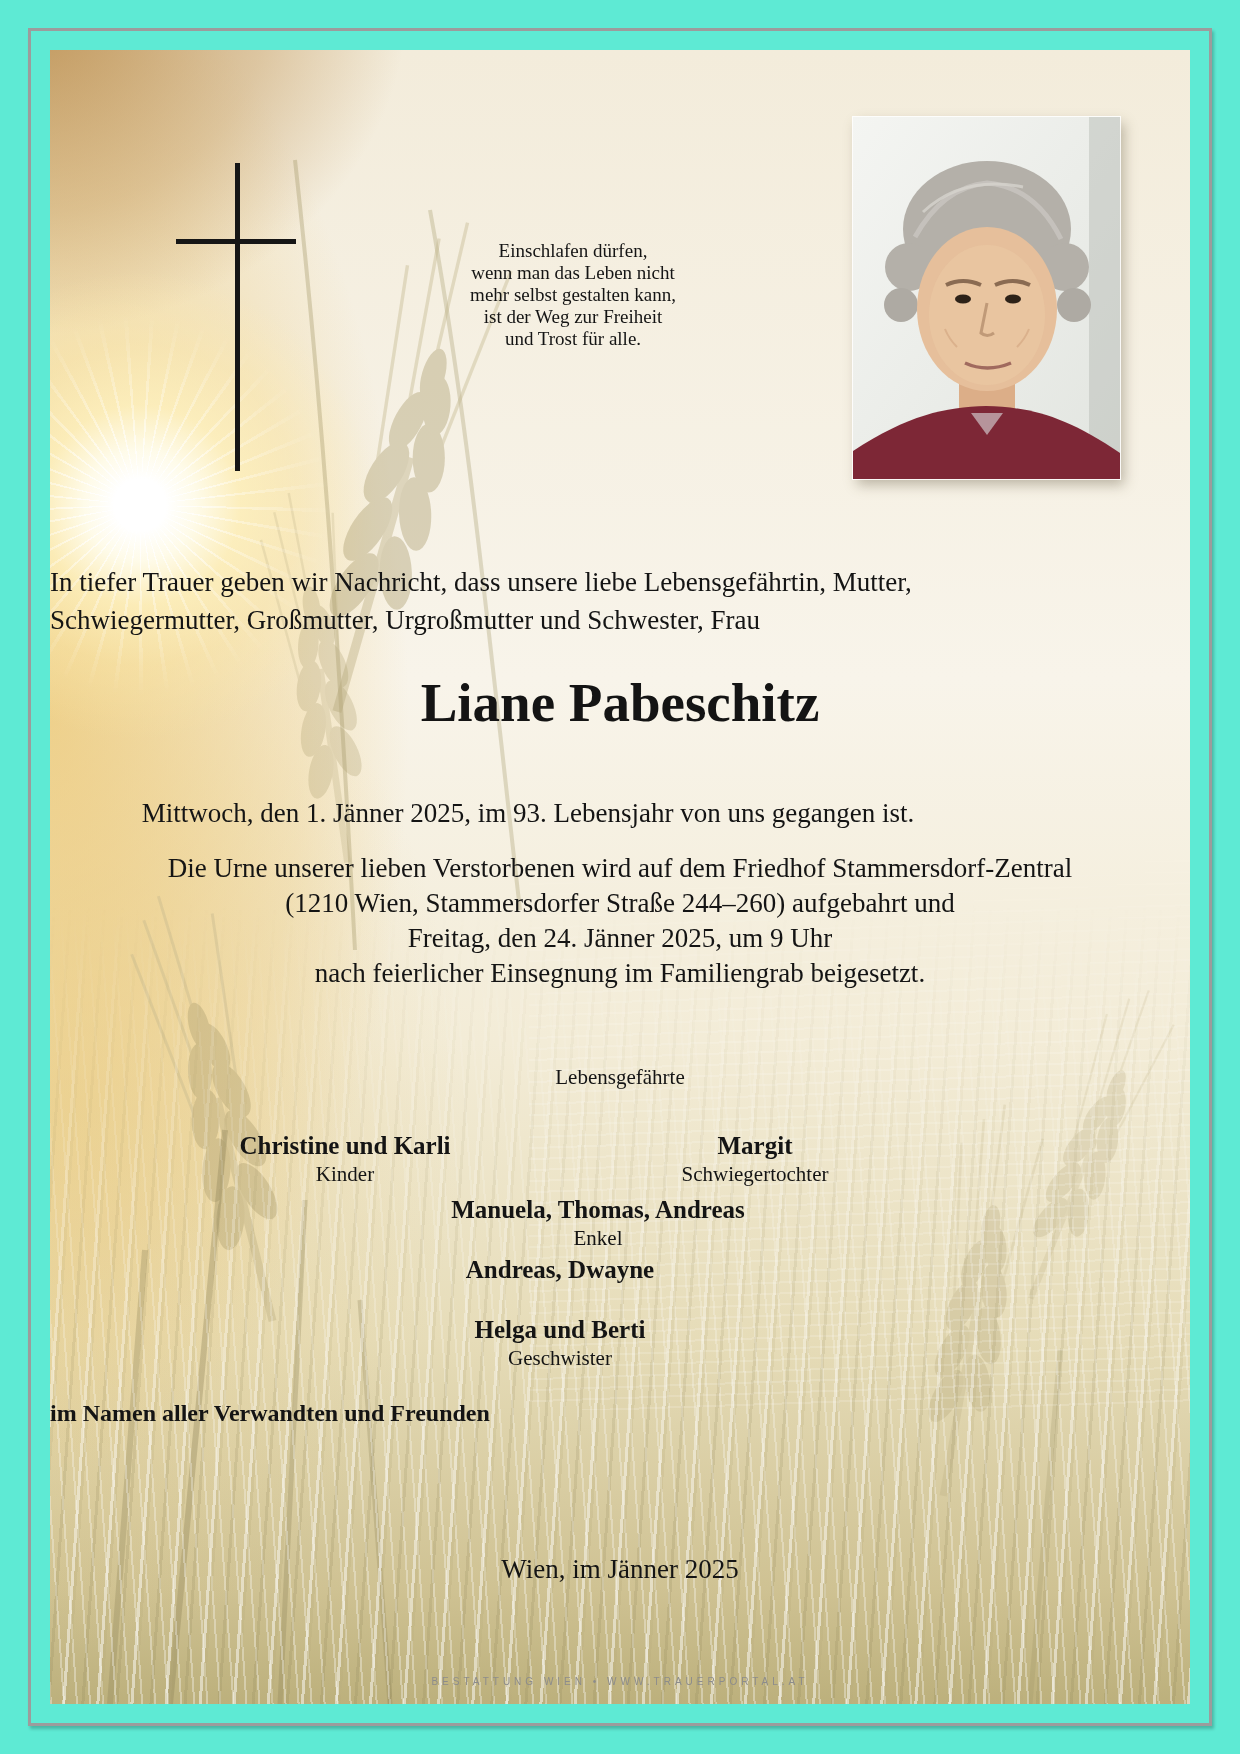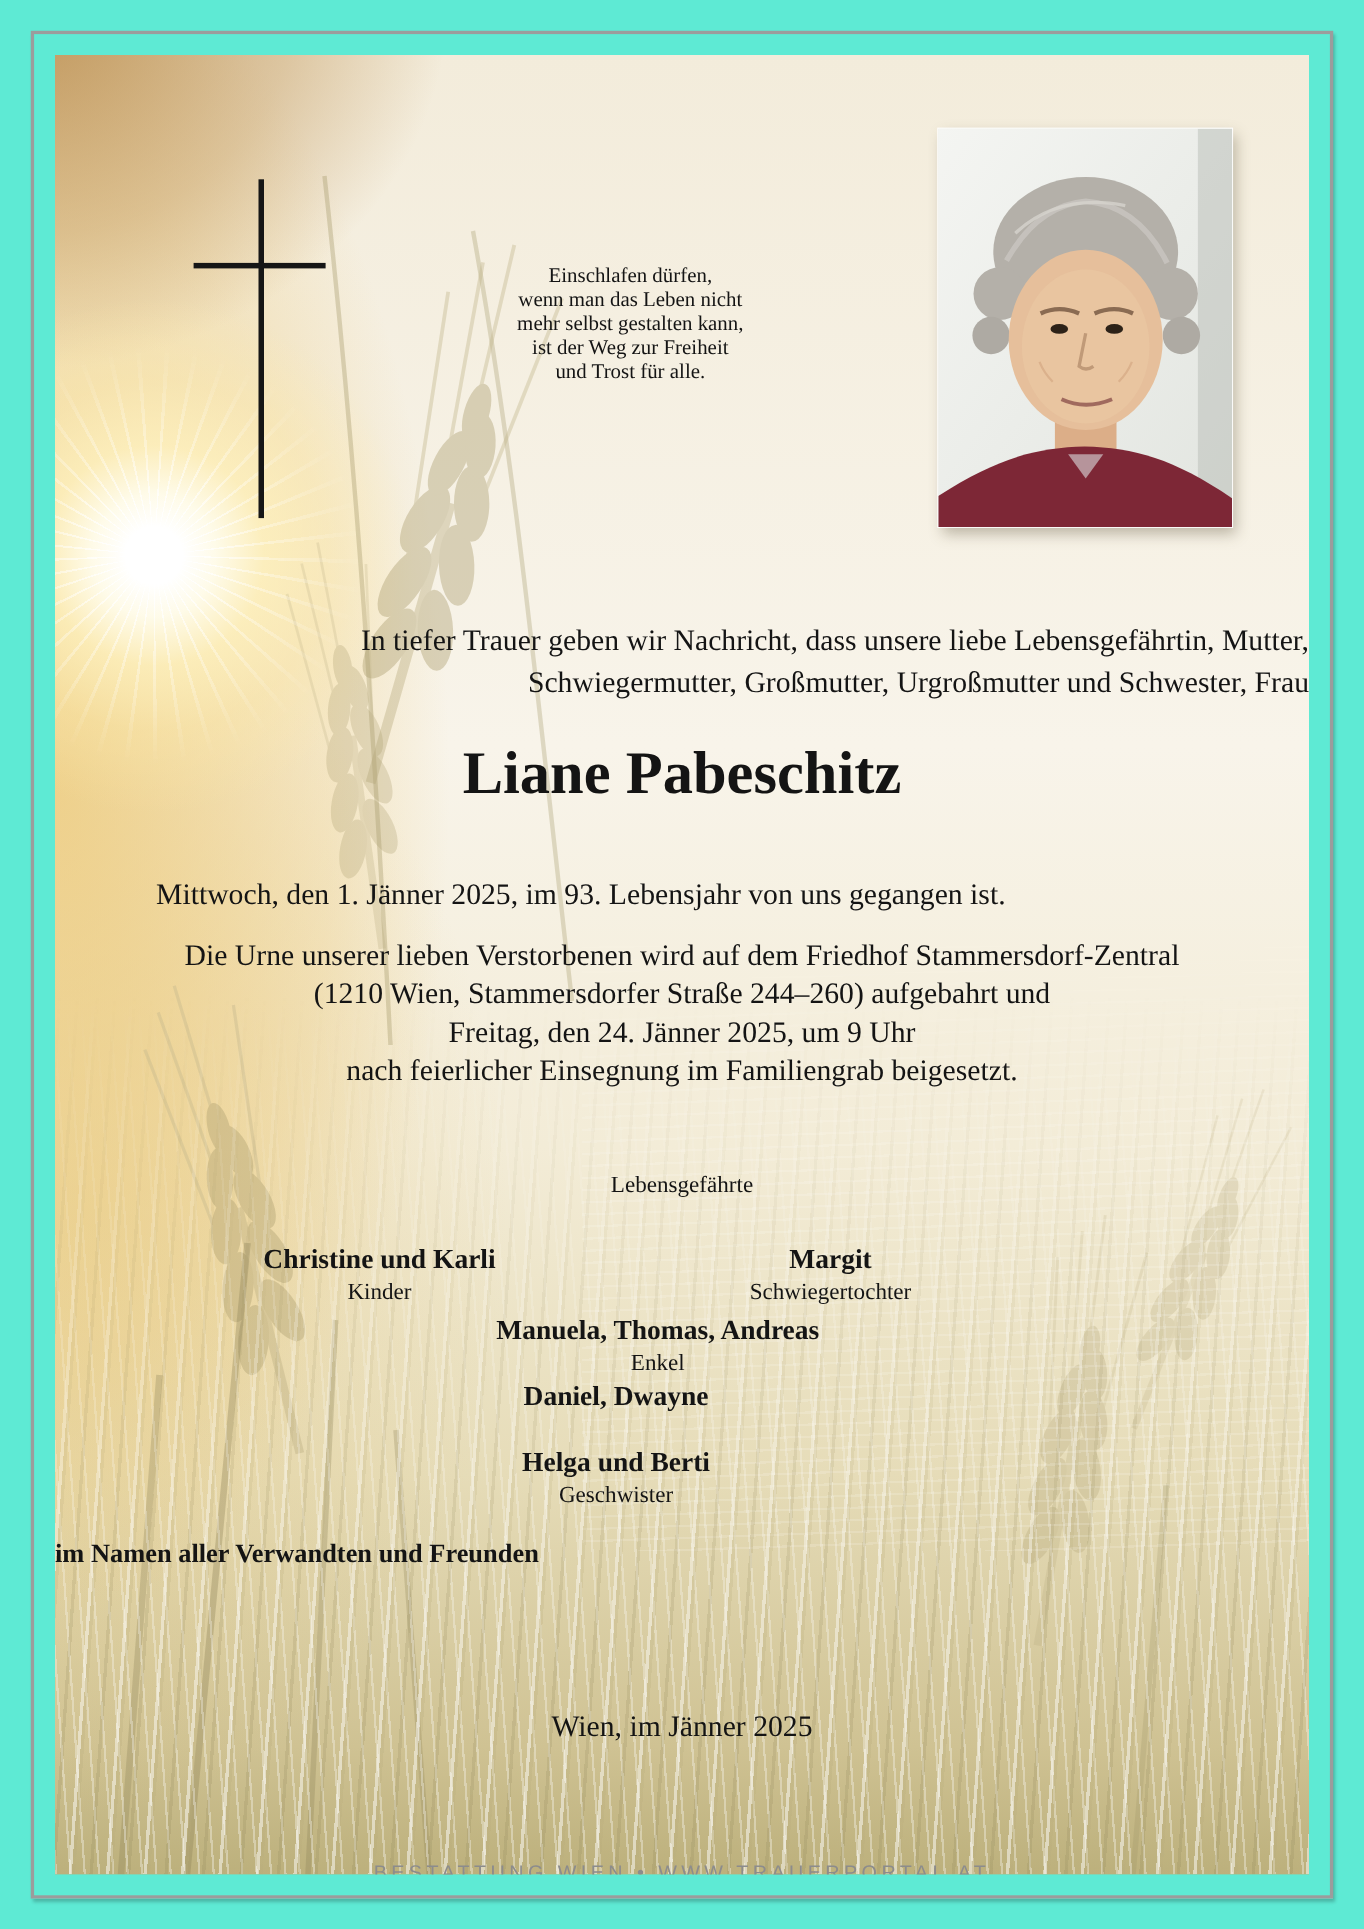--- a/index.html
+++ b/index.html
@@ -50,21 +50,21 @@
   .quote {
     position:absolute; left:333px; top:190px; width:380px;
     font-size:19px; line-height:22px; text-align:center; white-space:pre-line;
   }
   .photo {
     position:absolute; left:803px; top:67px; width:267px; height:362px; background:#eef0ec;
     box-shadow:0 0 0 1px rgba(255,255,255,0.9), 4px 6px 12px rgba(95,85,60,0.38);
   }
   .announcement {
     position:absolute; left:0; top:513px; width:1140px;
-    font-size:27px; line-height:38px; text-align:right; white-space:pre-line;
+    font-size:27px; line-height:38px; text-align:left; white-space:pre-line;
   }
   .deceased-name {
     position:absolute; left:0; top:622px; width:1140px;
     font-size:55px; line-height:62px; font-weight:bold; text-align:center;
   }
   .death-line {
     position:absolute; left:0; top:748px; width:956px;
     font-size:27px; text-align:center;
   }
   .funeral {
@@ -77,22 +77,22 @@
   .closing {
     position:absolute; left:0; top:1350px; width:1020px;
     font-size:24px; font-weight:bold; text-align:left;
   }
   .place-date {
     position:absolute; left:0; top:1504px; width:1140px;
     font-size:27px; text-align:center;
   }
   .footer {
     position:absolute; left:0; top:1626px; width:1140px;
-    font-family:"Liberation Sans", sans-serif; font-size:18px; letter-spacing:4px;
-    color:#8c8c8c; text-align:center;margin-top:16px;
+    font-family:"Liberation Sans", sans-serif; font-size:10px; letter-spacing:4px;
+    color:#8c8c8c; text-align:center;
   }
 </style>
 </head>
 <body>
 
 <div class="sheet">
   <div class="frame"></div>
 
   <div class="card">
 
@@ -202,21 +202,21 @@
     </div>
     <div class="mourner" style="left:505px; top:1081px; width:400px;">
       <div class="m-name">Margit</div>
       <div class="m-rel">Schwiegertochter</div>
     </div>
     <div class="mourner" style="left:0; top:1145px; width:1020px;padding-left:38px;">
       <div class="m-name">Manuela, Thomas, Andreas</div>
       <div class="m-rel">Enkel</div>
     </div>
     <div class="mourner" style="left:0; top:1205px; width:1020px;">
-      <div class="m-name">Daniel, Dwayne</div>
+      <div class="m-name">Andreas, Dwayne</div>
     </div>
     <div class="mourner" style="left:0; top:1265px; width:1020px;">
       <div class="m-name">Helga und Berti</div>
       <div class="m-rel">Geschwister</div>
     </div>
 
     <div class="closing">im Namen aller Verwandten und Freunden</div>
 
     <div class="place-date">Wien, im Jänner 2025</div>
 

